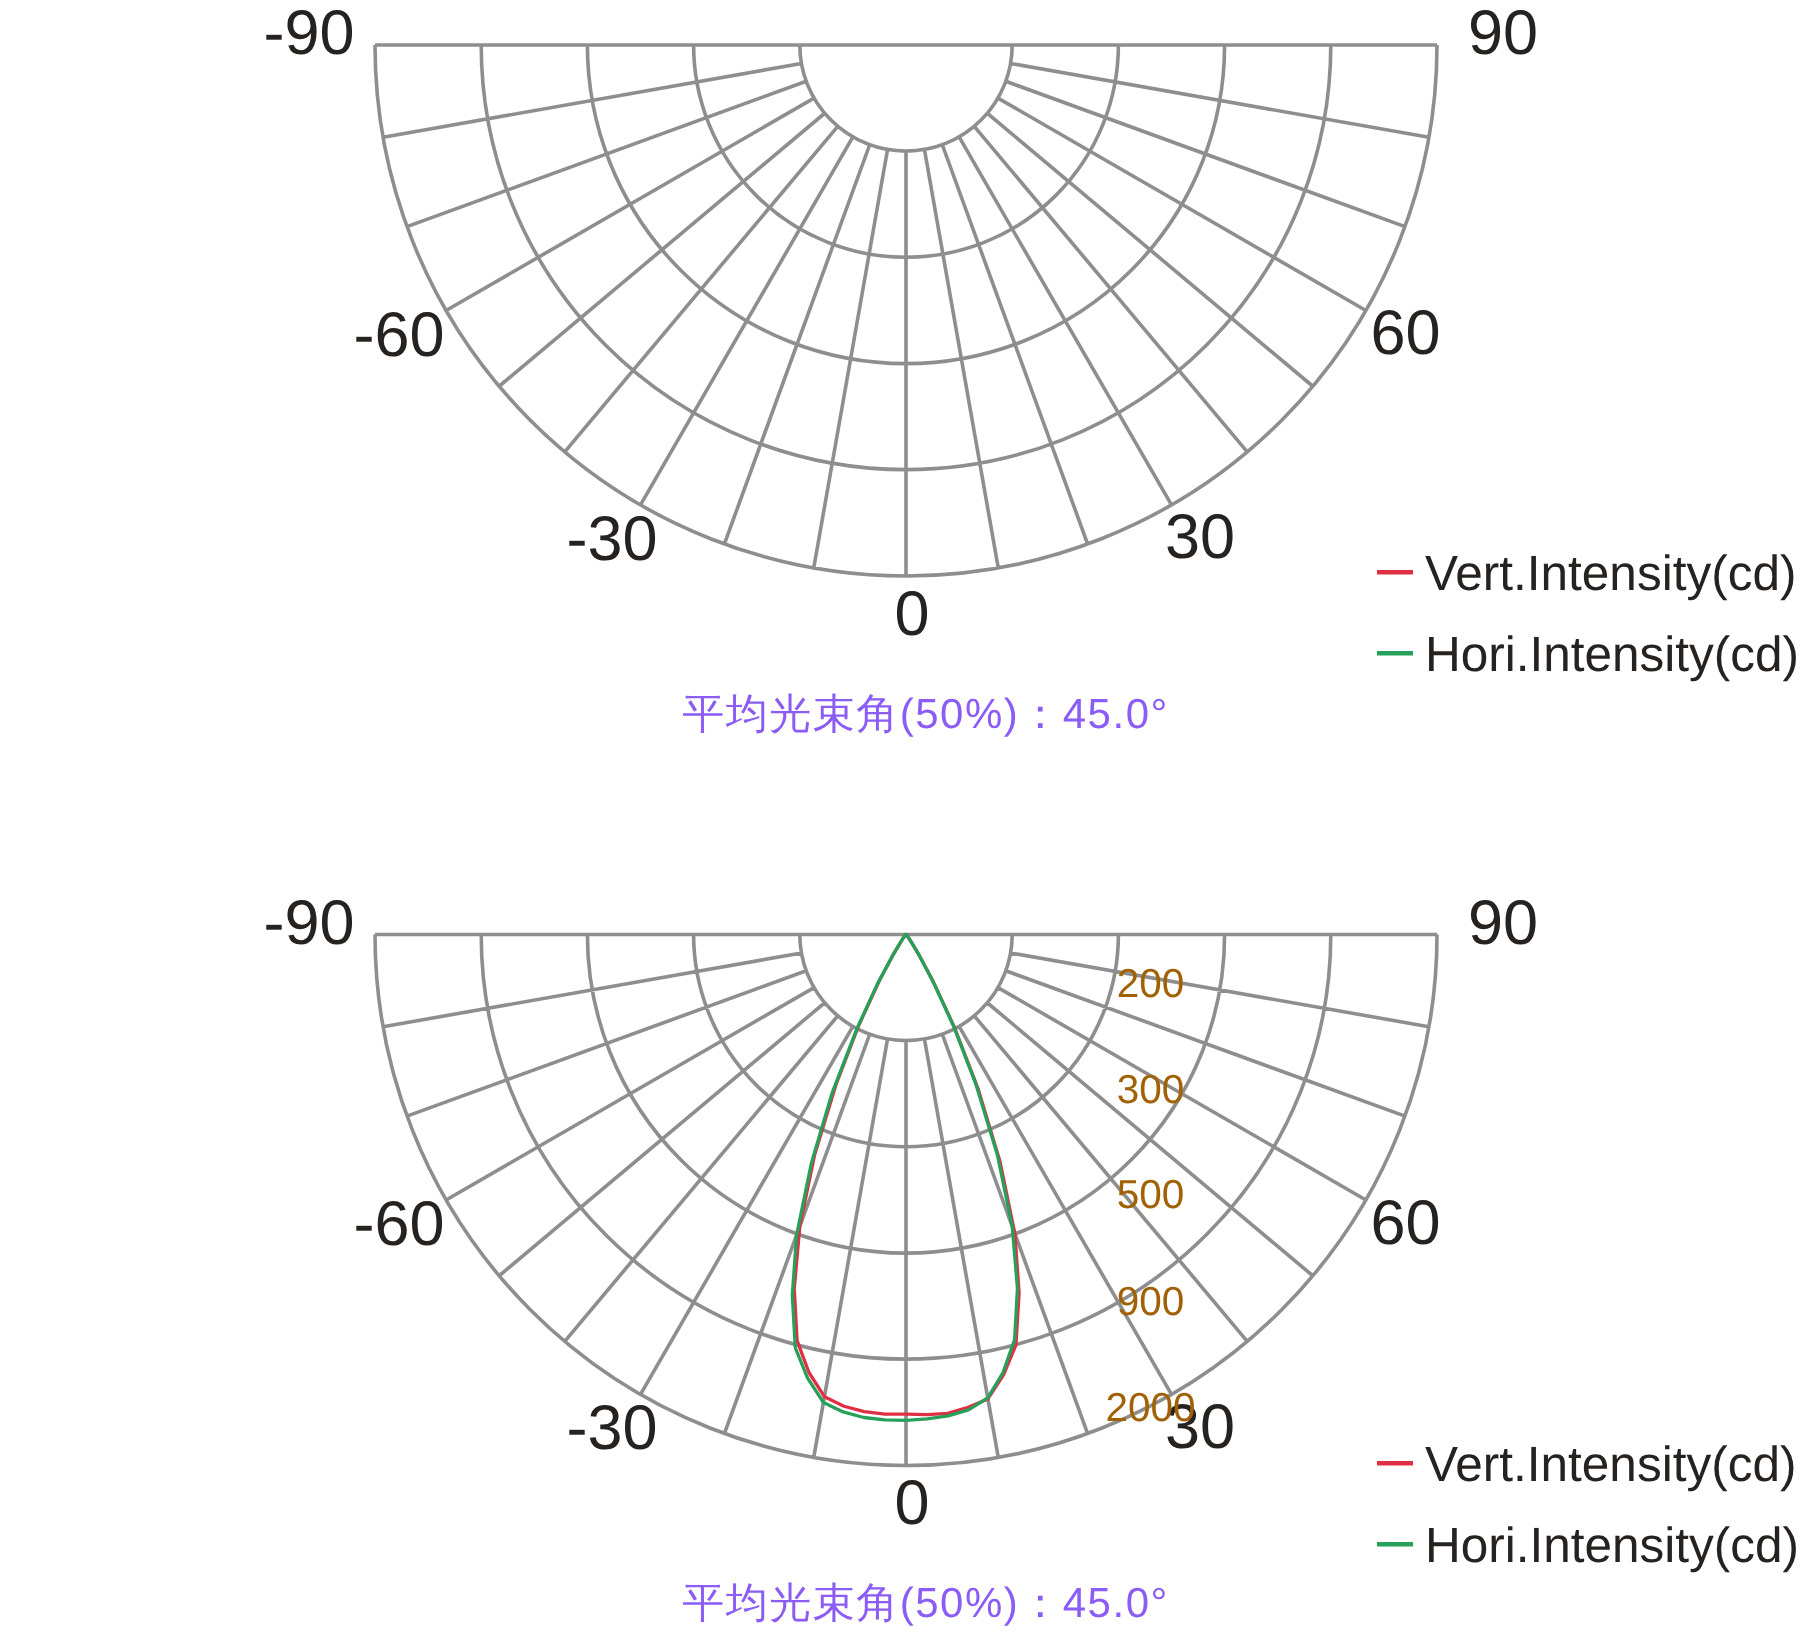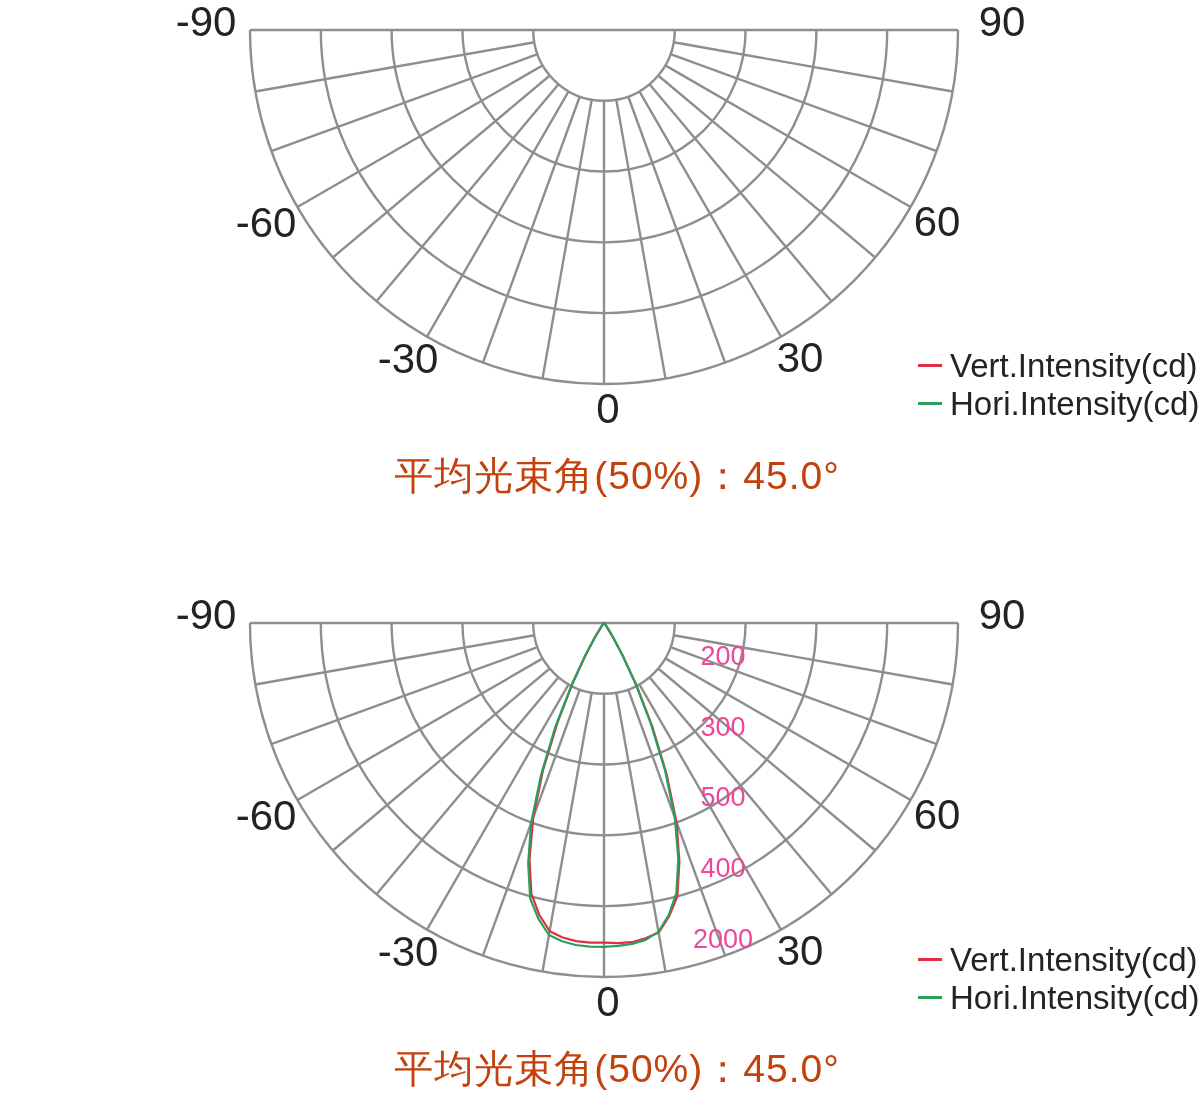--- a/index.html
+++ b/index.html
@@ -38,46 +38,48 @@
     font-size: 42px;
     line-height: 1;
     color: #262220;
     white-space: nowrap;
   }
   .radial-label {
     position: absolute;
     transform: translate(-50%, -50%);
     font-size: 27px;
     line-height: 1;
-    color: #ec4899;
+    color: #a16207;
     white-space: nowrap;
+    margin-left: 44px;
   }
   .caption {
     position: absolute;
     left: 617px;
     transform: translate(-50%, -50%);
-    font-size: 39px;
+    font-size: 28px;
     line-height: 1.2;
-    color: #c2410c;
+    color: #8b5cf6;
     white-space: nowrap;
     letter-spacing: 1px;
   }
   .chart-block .caption { top: 476px; }
   .legend {
     position: absolute;
     left: 918px;
     width: 282px;
   }
   .chart-block.top .legend { top: 346px; }
   .chart-block.bottom .legend { top: 347px; }
   .legend-row {
     display: flex;
     align-items: center;
     height: 38px;
     gap: 8px;
+    margin-top: 16px;
   }
   .legend-swatch {
     width: 24px;
     height: 3px;
     flex: 0 0 24px;
     background: #888;
   }
   .legend-text {
     font-size: 33px;
     line-height: 1;
@@ -126,21 +128,21 @@
         <div class="tick-label" style="left: 206px; top: 22px;">-90</div>
         <div class="tick-label" style="left: 266px; top: 223px;">-60</div>
         <div class="tick-label" style="left: 408px; top: 359px;">-30</div>
         <div class="tick-label" style="left: 608px; top: 409px;">0</div>
         <div class="tick-label" style="left: 800px; top: 358px;">30</div>
         <div class="tick-label" style="left: 937px; top: 222px;">60</div>
         <div class="tick-label" style="left: 1002px; top: 22px;">90</div>
         <div class="radial-label" style="left: 723px; top: 62.8px;">200</div>
         <div class="radial-label" style="left: 723px; top: 133.6px;">300</div>
         <div class="radial-label" style="left: 723px; top: 204.4px;">500</div>
-        <div class="radial-label" style="left: 723px; top: 275.2px;">400</div>
+        <div class="radial-label" style="left: 723px; top: 275.2px;">900</div>
         <div class="radial-label" style="left: 723px; top: 346px;">2000</div>
       </div>
     <div class="legend">
       <div class="legend-row">
         <span class="legend-swatch" style="background: rgb(224, 47, 69);"></span>
         <span class="legend-text">Vert.Intensity(cd)</span>
       </div>
       <div class="legend-row">
         <span class="legend-swatch" style="background: rgb(39, 160, 90);"></span>
         <span class="legend-text">Hori.Intensity(cd)</span>

